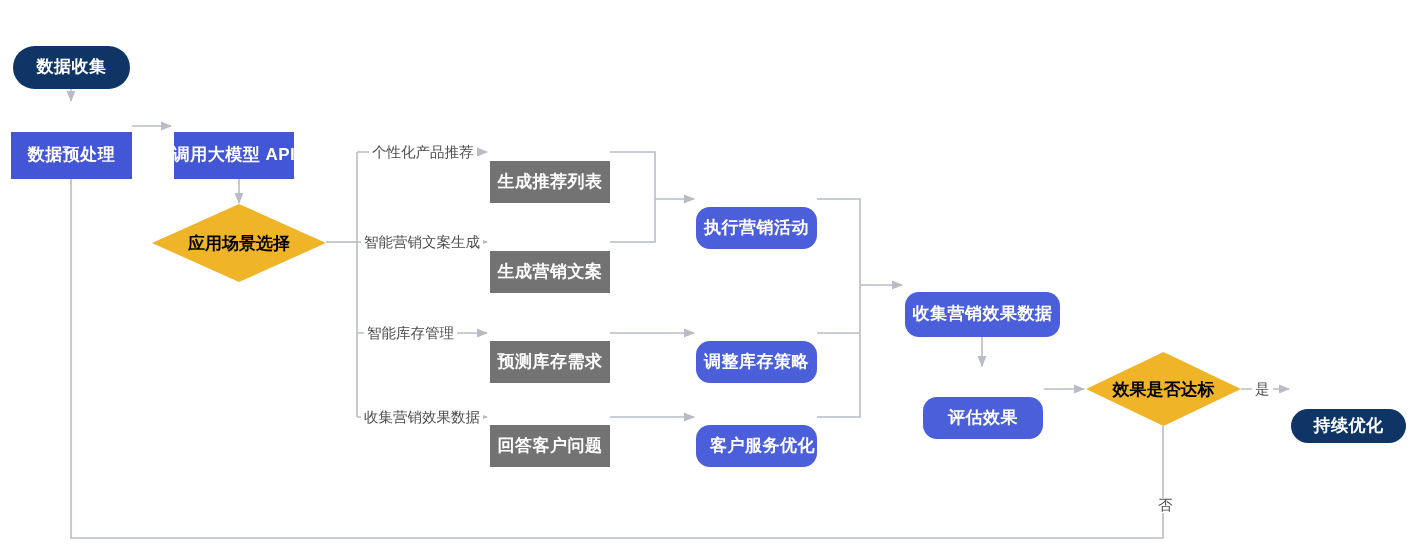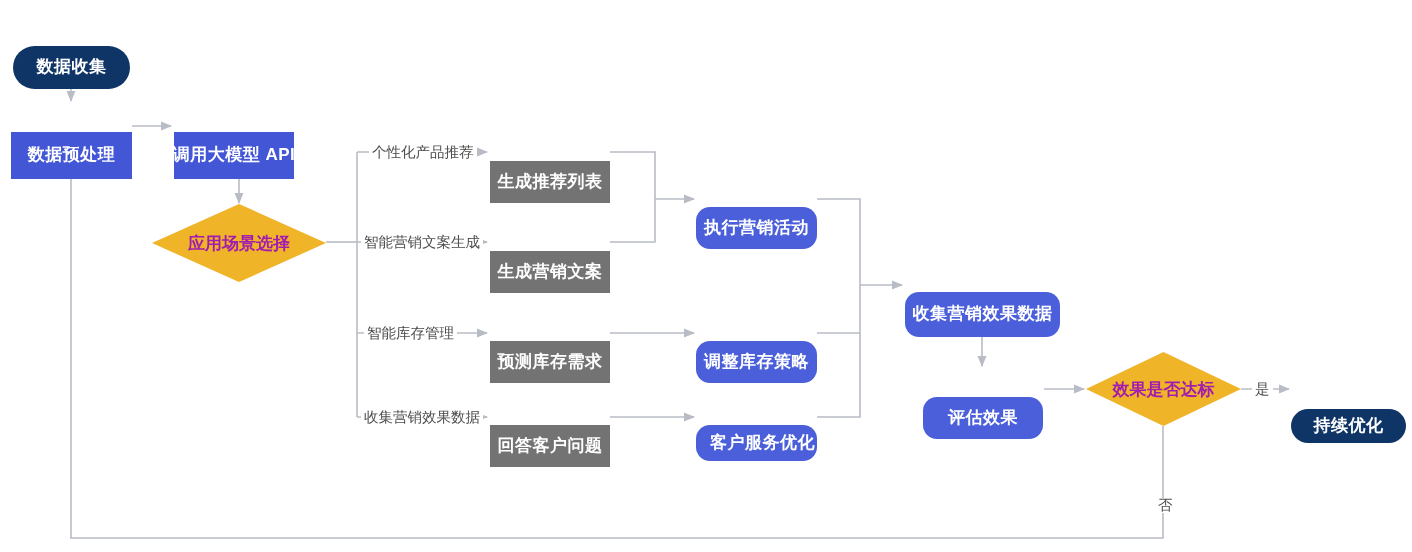--- a/index.html
+++ b/index.html
@@ -72,21 +72,21 @@
   }
   .diamond-label {
     position: absolute;
     left: 0;
     top: 0;
     width: 100%;
     height: 100%;
     display: flex;
     align-items: center;
     justify-content: center;
-    color: #a21caf;
+    color: #000000;
     font-size: 17px;
     font-weight: bold;
     white-space: nowrap;
     pointer-events: none;
   }
   .edge-label {
     position: absolute;
     color: #4c4c4c;
     font-size: 14.5px;
     white-space: nowrap;
@@ -180,21 +180,21 @@
   </div>
 
   <div class="node node-process-c" style="left:696px; top:178px; width:121px; height:42px;">
     <span>执行营销活动</span>
   </div>
 
   <div class="node node-process-c" style="left:696px; top:312px; width:121px; height:42px;">
     <span>调整库存策略</span>
   </div>
 
-  <div class="node node-process-c" style="left:696px; top:396px; width:121px; height:36px;padding-left:12px;">
+  <div class="node node-process-c" style="left:696px; top:396px; width:121px; height:42px;padding-left:12px;">
     <span>客户服务优化</span>
   </div>
 
   <div class="node node-process-c" style="left:905px; top:263px; width:155px; height:45px;">
     <span>收集营销效果数据</span>
   </div>
 
   <div class="node node-process-c" style="left:923px; top:368px; width:120px; height:42px;">
     <span>评估效果</span>
   </div>

